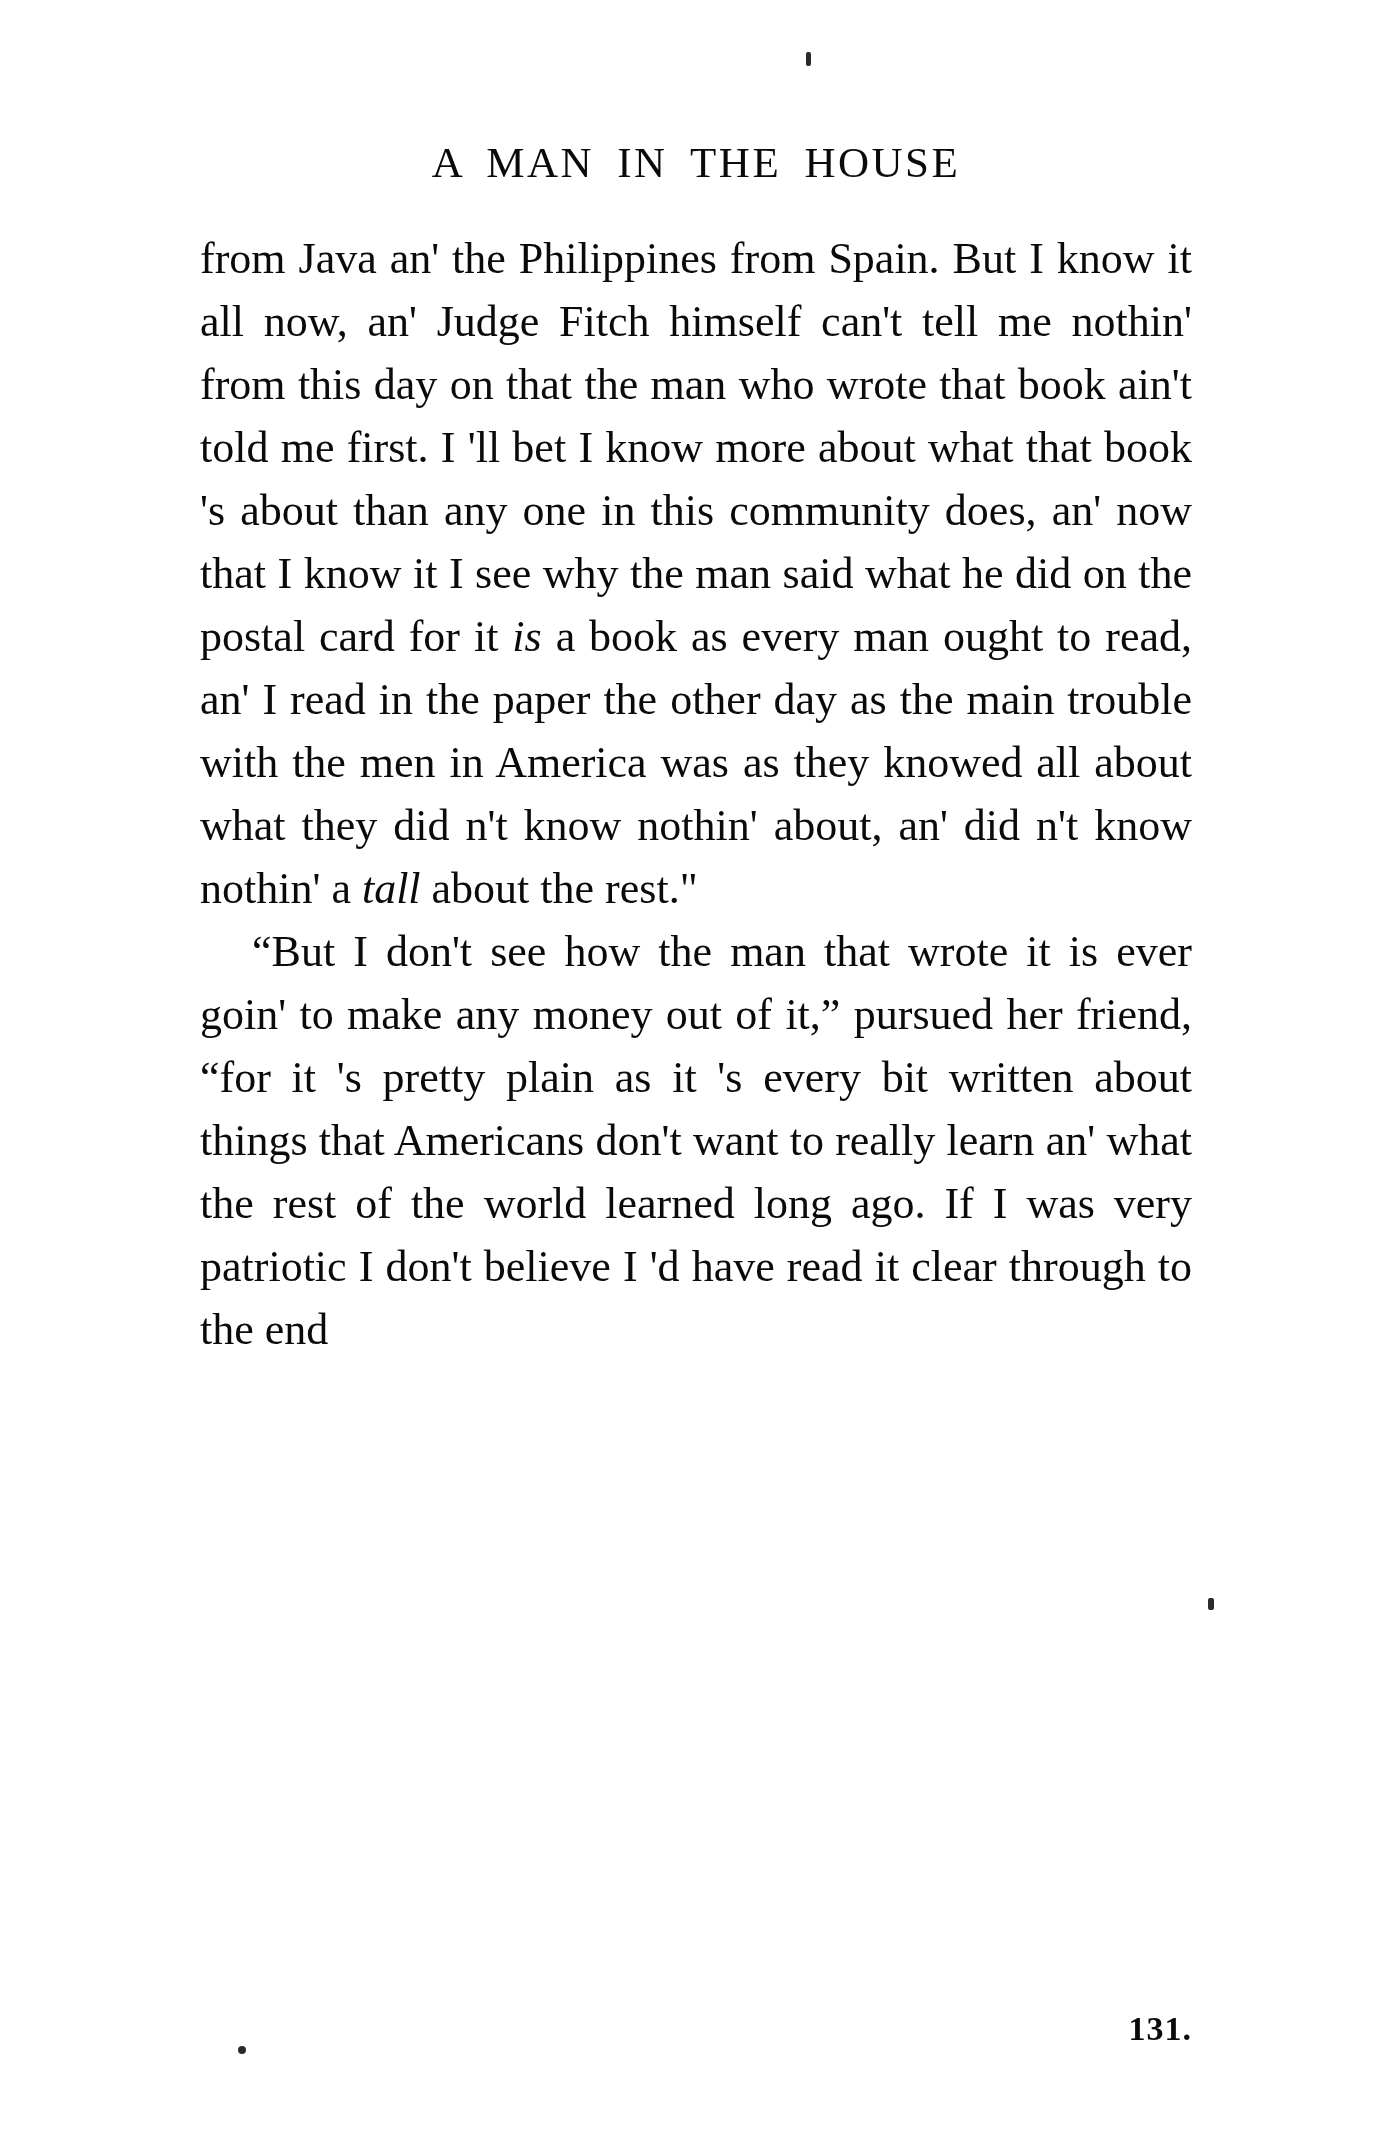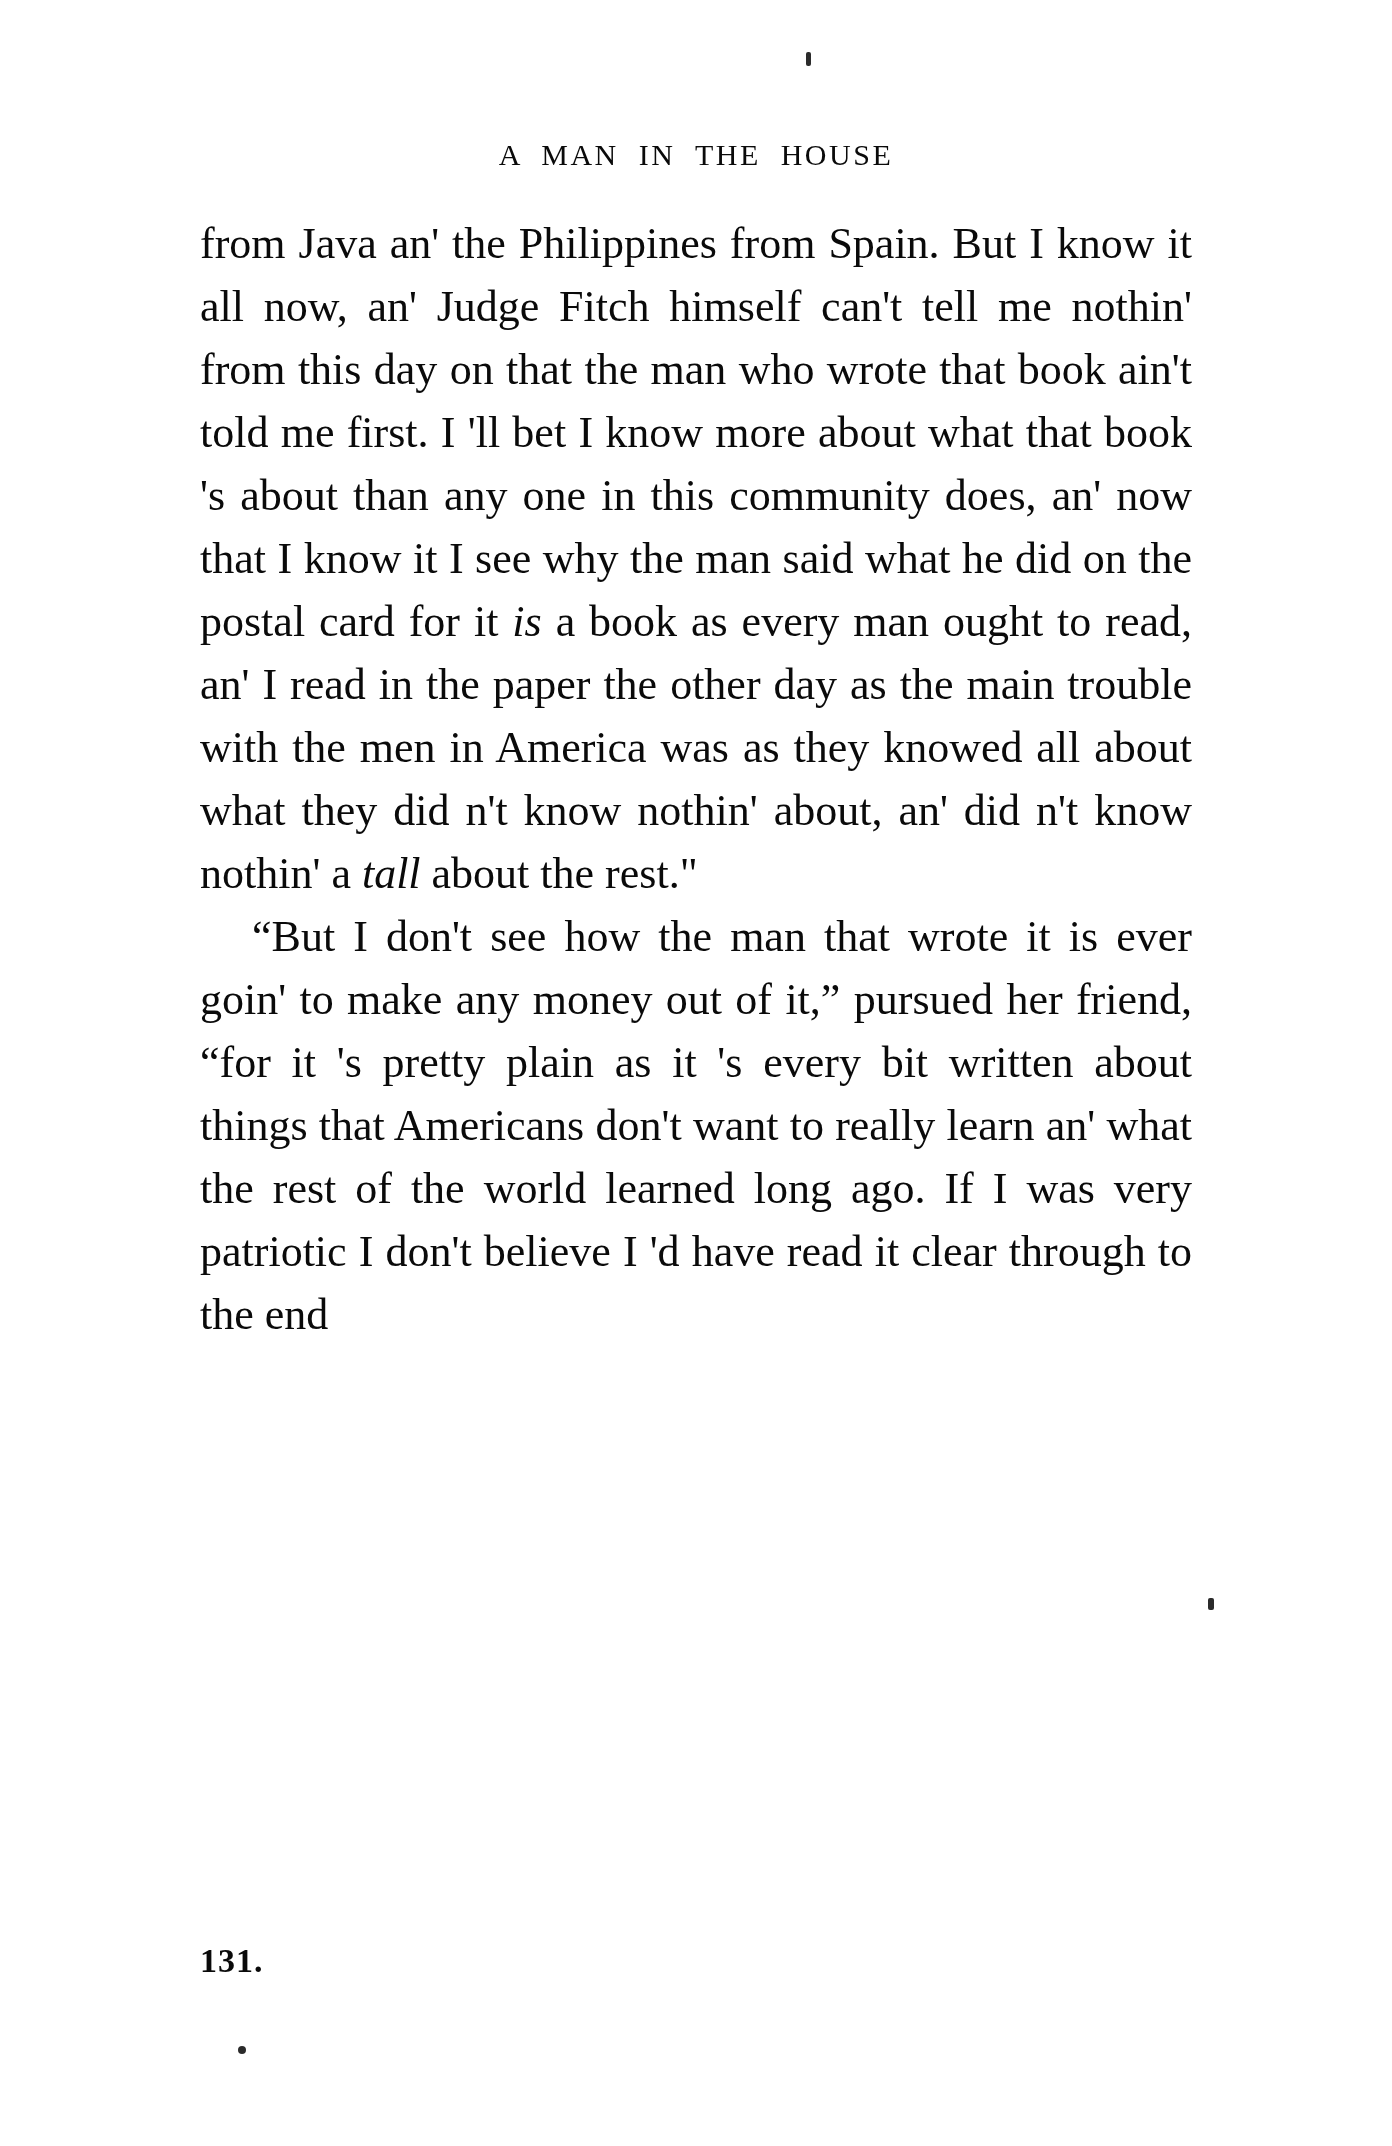--- a/index.html
+++ b/index.html
@@ -41,21 +41,21 @@
     height: 12px;
     border-radius: 2px;
   }
   .content {
     position: absolute;
     left: 200px;
     top: 138px;
     width: 992px;
   }
   .page-heading {
-    font-size: 30px;
+    font-size: 43px;
     letter-spacing: 2.5px;
     word-spacing: 10px;
     text-align: center;
     margin: 0 0 40px 0;
     font-weight: 400;
   }
   p.body-par {
     margin: 0;
     font-size: 44px;
     line-height: 63px;
@@ -68,23 +68,23 @@
   }
   p.body-par:last-of-type {
     text-align: justify;
   }
   i {
     font-style: italic;
   }
   .folio {
     position: absolute;
     left: 0;
-    top: 1804px;
+    top: 1872px;
     width: 992px;
-    text-align: left;
+    text-align: right;
     font-size: 34px;
     font-weight: bold;
     letter-spacing: 1px;
   }
 </style>
 </head>
 <body>
 
 <div class="page">
 

